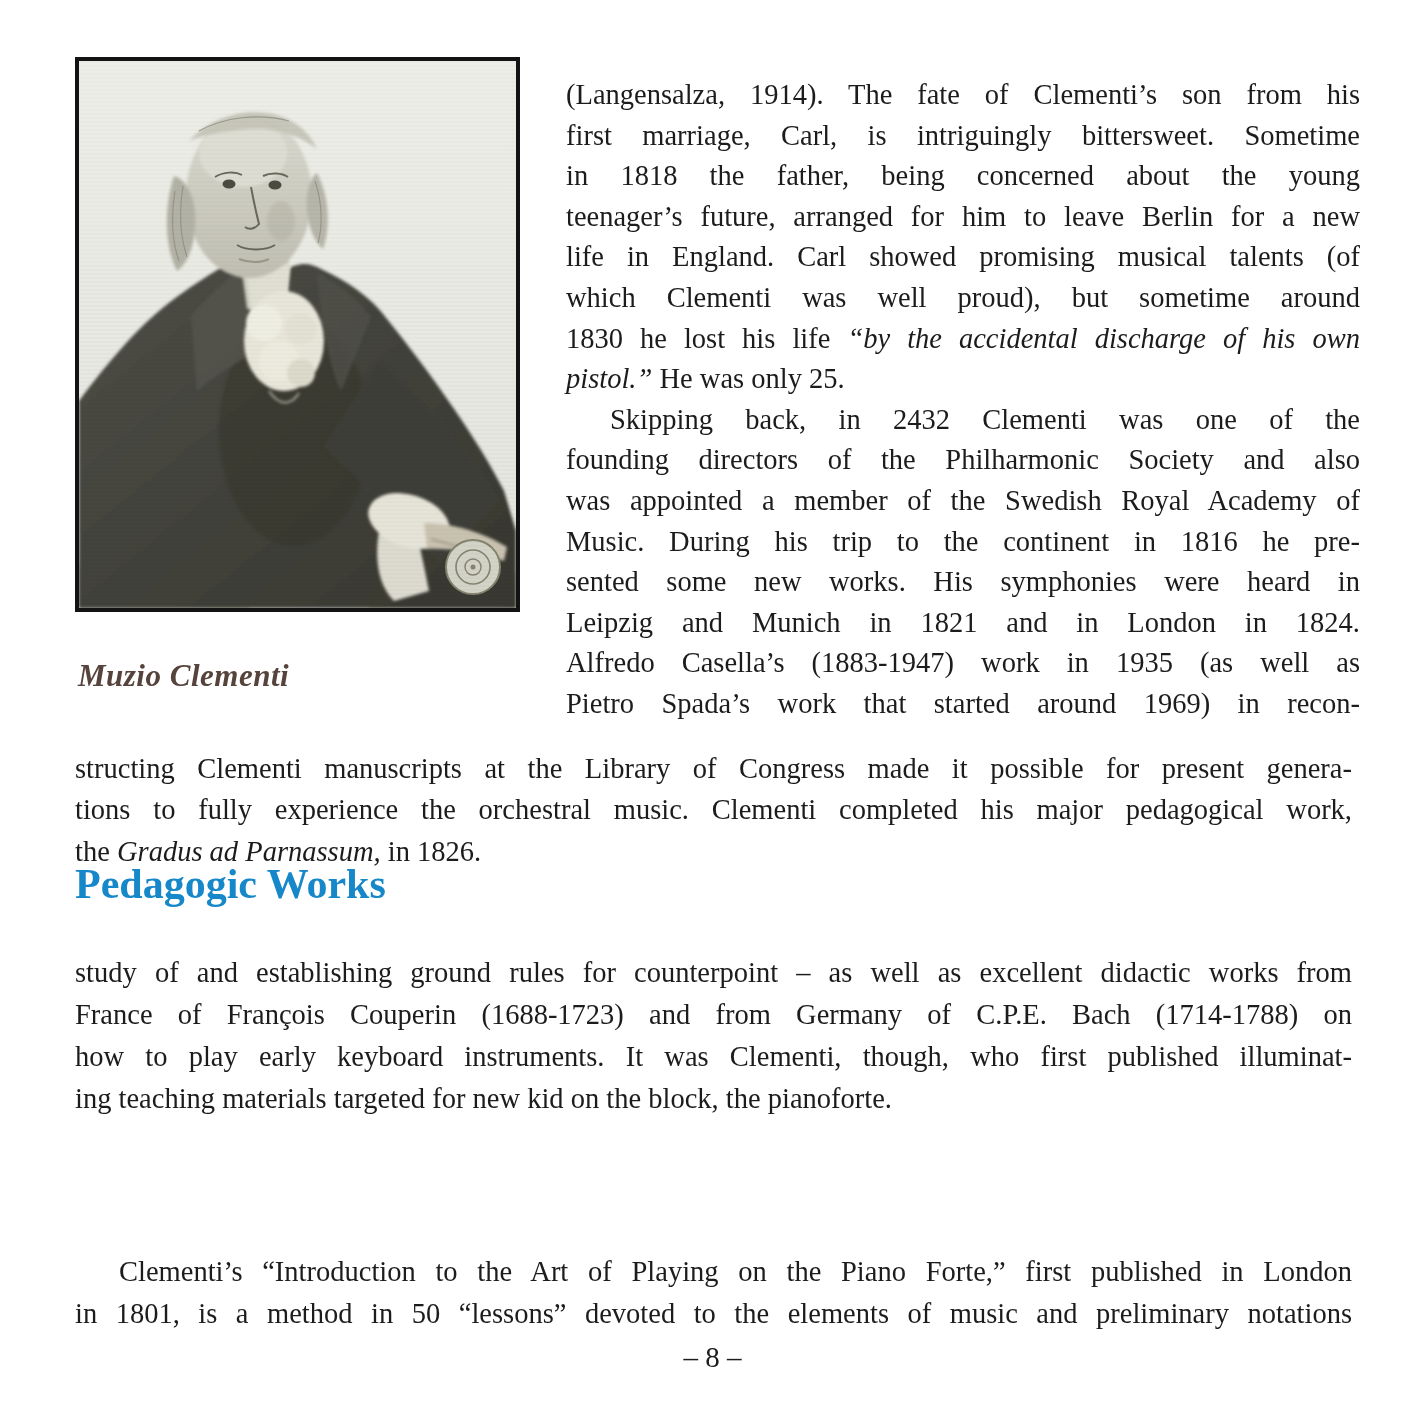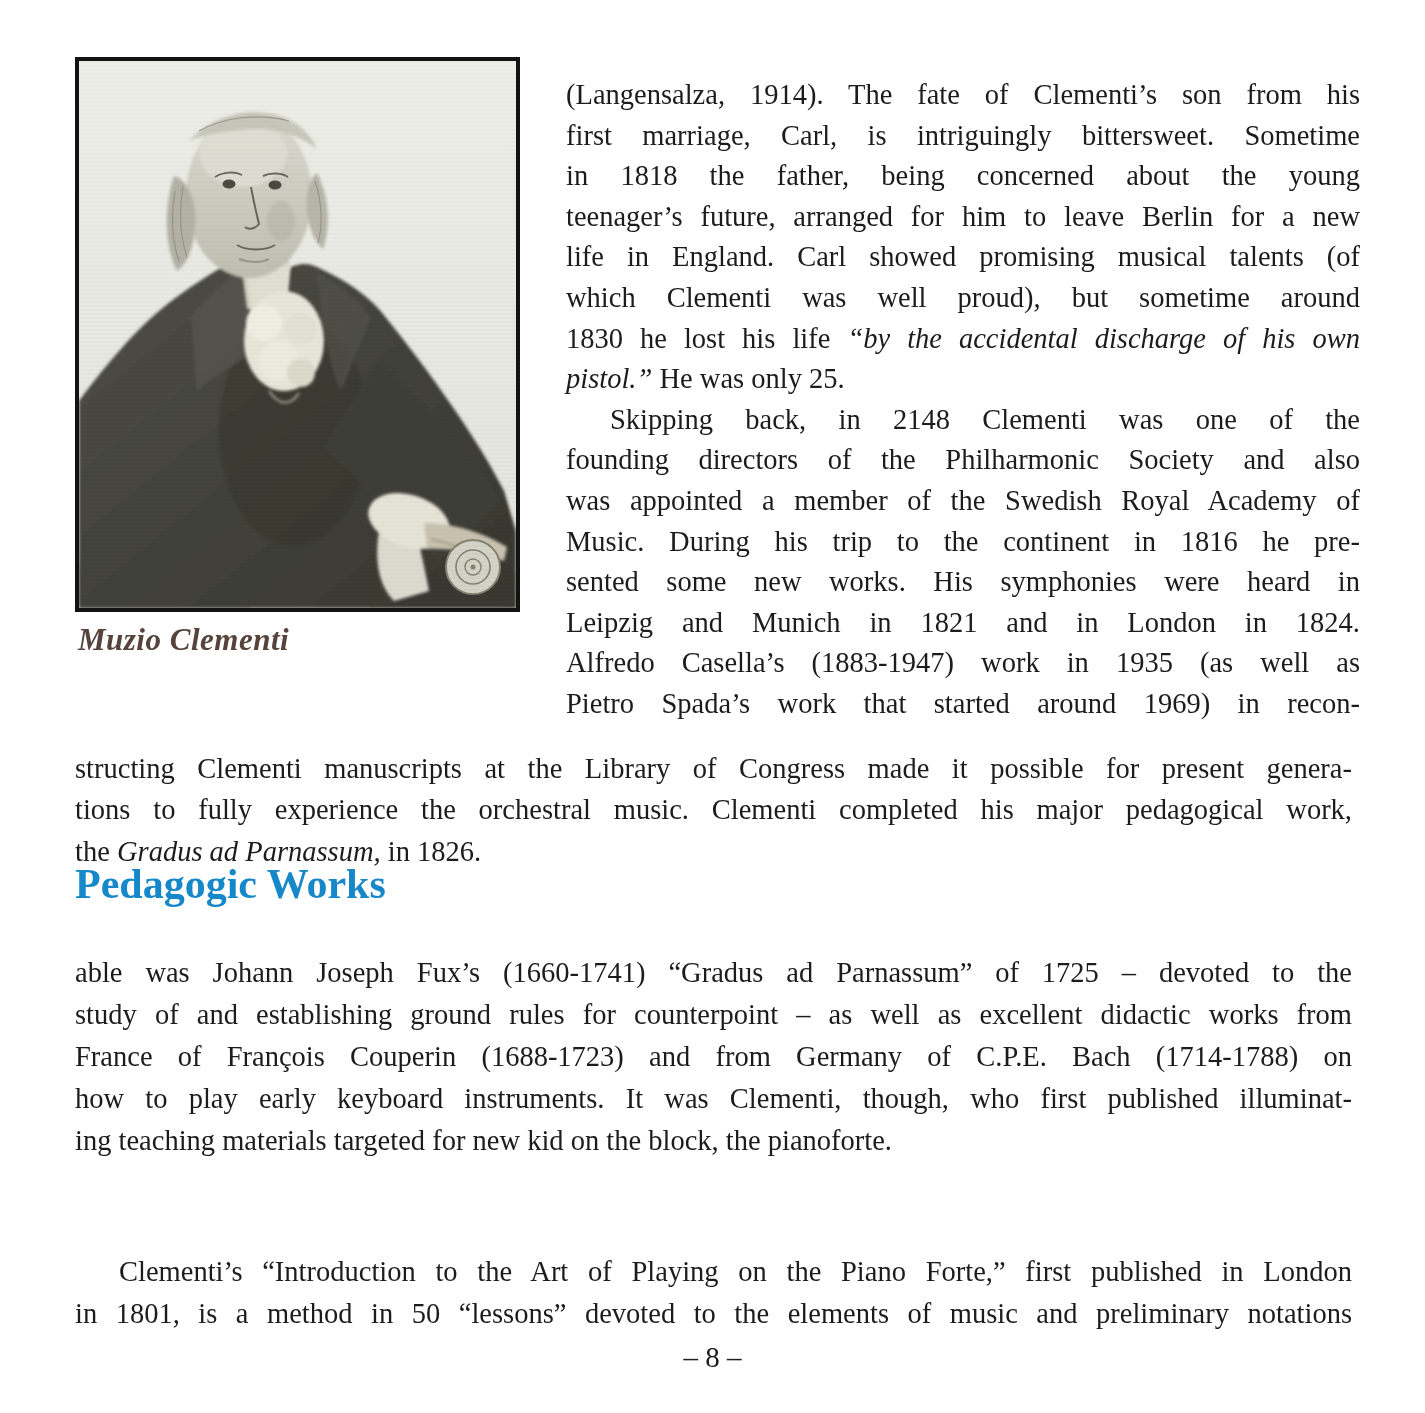--- a/index.html
+++ b/index.html
@@ -136,51 +136,50 @@
         <circle cx="394" cy="506" r="27" fill="#d4d3c8" stroke="#84836f" stroke-width="2"></circle>
         <circle cx="394" cy="506" r="17" fill="none" stroke="#84836f" stroke-width="1.6"></circle>
         <circle cx="394" cy="506" r="8" fill="none" stroke="#84836f" stroke-width="1.4"></circle>
         <circle cx="394" cy="506" r="2.5" fill="#84836f"></circle>
       </g>
 
       <rect x="0" y="0" width="437" height="547" fill="url(#hatch)"></rect>
     </svg>
   </div>
 
-  <div class="caption" style="color: rgb(85, 67, 60);">Muzio Clementi</div>
+  <div class="caption" style="color: rgb(85, 67, 60); margin-top: 36px;">Muzio Clementi</div>
 
   <div class="txt col-block">
       <div class="tline"><span>(Langensalza, 1914).  The fate of Clementi’s son from his</span></div>
       <div class="tline"><span>first marriage, Carl, is intriguingly bittersweet.  Sometime</span></div>
       <div class="tline"><span>in 1818 the father, being concerned about the young</span></div>
       <div class="tline"><span>teenager’s future, arranged for him to leave Berlin for a new</span></div>
       <div class="tline"><span>life in England.  Carl showed promising musical talents (of</span></div>
       <div class="tline"><span>which Clementi was well proud), but sometime around</span></div>
       <div class="tline"><span>1830 he lost his life </span><span class="it">“by the accidental discharge of his own</span></div>
       <div class="tline last"><span class="it">pistol.”</span><span>  He was only 25.</span></div>
-      <div class="tline ind"><span>Skipping back, in 2148 Clementi was one of the</span></div>
+      <div class="tline ind"><span>Skipping back, in 2432 Clementi was one of the</span></div>
       <div class="tline"><span>founding directors of the Philharmonic Society and also</span></div>
       <div class="tline"><span>was appointed a member of the Swedish Royal Academy of</span></div>
       <div class="tline"><span>Music.  During his trip to the continent in 1816 he pre-</span></div>
       <div class="tline"><span>sented some new works.  His symphonies were heard in</span></div>
       <div class="tline"><span>Leipzig and Munich in 1821 and in London in 1824.</span></div>
       <div class="tline"><span>Alfredo Casella’s (1883-1947) work in 1935 (as well as</span></div>
       <div class="tline"><span>Pietro Spada’s work that started around 1969) in recon-</span></div>
     </div>
 
   <div class="txt cont-block">
       <div class="tline"><span>structing Clementi manuscripts at the Library of Congress made it possible for present genera-</span></div>
       <div class="tline"><span>tions to fully experience the orchestral music.  Clementi completed his major pedagogical work,</span></div>
       <div class="tline last"><span>the </span><span class="it">Gradus ad Parnassum,</span><span> in 1826.</span></div>
     </div>
 
   <h2 class="heading" style="margin: 0px; color: rgb(22, 136, 201);">Pedagogic Works</h2>
 
   <div class="txt ped-block">
-      <div class="tline"><span>able was Johann Joseph Fux’s (1660-1741) “Gradus ad Parnassum” of 1725 – devoted to the</span></div>
       <div class="tline"><span>study of and establishing ground rules for counterpoint – as well as excellent didactic works from</span></div>
       <div class="tline"><span>France of François Couperin (1688-1723) and from Germany of C.P.E. Bach (1714-1788) on</span></div>
       <div class="tline"><span>how to play early keyboard instruments.  It was Clementi, though, who first published illuminat-</span></div>
       <div class="tline last"><span>ing teaching materials targeted for new kid on the block, the pianoforte.</span></div>
     </div>
 
   <div class="txt close-block">
       <div class="tline ind"><span>Clementi’s “Introduction to the Art of Playing on the Piano Forte,” first published in London</span></div>
       <div class="tline"><span>in 1801, is a method in 50 “lessons” devoted to the elements of music and preliminary notations</span></div>
     </div>

